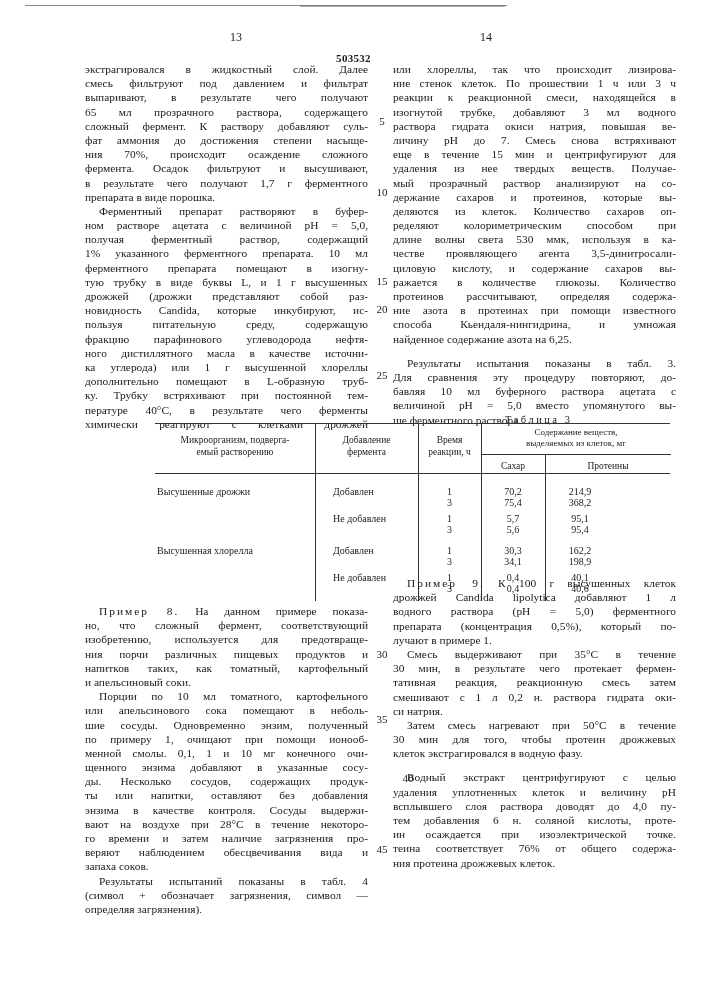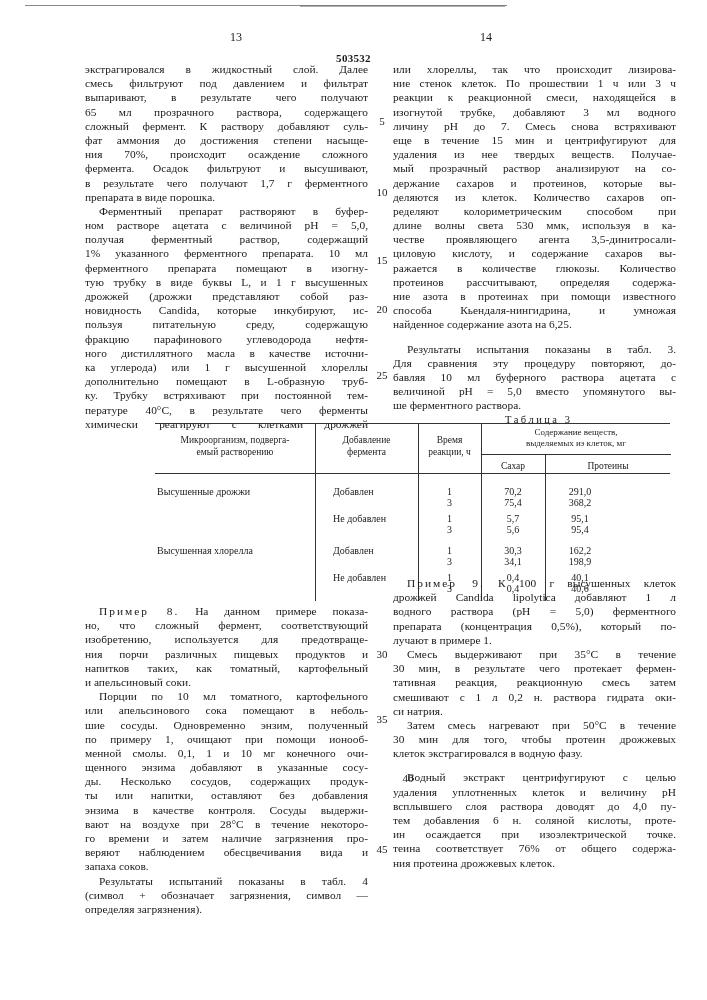--- a/index.html
+++ b/index.html
@@ -88,20 +88,21 @@
   <span class="line">ку. Трубку встряхивают при постоянной тем-</span>
   <span class="line">пературе 40°C, в результате чего ферменты</span>
   <span class="line">химически реагируют с клетками дрожжей</span>
 </div>
 
 <div class="col col-right" style="top:62px;">
   <span class="line">или хлореллы, так что происходит лизирова-</span>
   <span class="line">ние стенок клеток. По прошествии 1 ч или 3 ч</span>
   <span class="line">реакции к реакционной смеси, находящейся в</span>
   <span class="line">изогнутой трубке, добавляют 3 мл водного</span>
+  <span class="line">раствора гидрата окиси натрия, повышая ве-</span>
   <span class="line">личину pH до 7. Смесь снова встряхивают</span>
   <span class="line">еще в течение 15 мин и центрифугируют для</span>
   <span class="line">удаления из нее твердых веществ. Получае-</span>
   <span class="line">мый прозрачный раствор анализируют на со-</span>
   <span class="line">держание сахаров и протеинов, которые вы-</span>
   <span class="line">деляются из клеток. Количество сахаров оп-</span>
   <span class="line">ределяют колориметрическим способом при</span>
   <span class="line">длине волны света 530 ммк, используя в ка-</span>
   <span class="line">честве проявляющего агента 3,5-динитросали-</span>
   <span class="line">циловую кислоту, и содержание сахаров вы-</span>
@@ -113,21 +114,21 @@
   <div class="gap"></div>
   <span class="line indent">Результаты испытания показаны в табл. 3.</span>
   <span class="line">Для сравнения эту процедуру повторяют, до-</span>
   <span class="line">бавляя 10 мл буферного раствора ацетата с</span>
   <span class="line">величиной pH = 5,0 вместо упомянутого вы-</span>
   <span class="line last">ше ферментного раствора.</span>
 </div>
 
 <div class="linenum" style="top:115px;">5</div>
 <div class="linenum" style="top:186px;">10</div>
-<div class="linenum" style="top:254px;">15</div>
+<div class="linenum" style="top:275px;">15</div>
 <div class="linenum" style="top:303px;">20</div>
 <div class="linenum" style="top:369px;">25</div>
 <div class="linenum" style="top:648px;">30</div>
 <div class="linenum" style="top:713px;">35</div>
 <div class="linenum" style="top:772px;margin-left:26px;">40</div>
 <div class="linenum" style="top:843px;">45</div>
 
 <div class="tbl-caption">Таблица 3</div>
 <div class="tbl">
   <div class="hline" style="top:3px; width:515px;"></div>
@@ -161,21 +162,21 @@
   <div class="rowlabel" style="left:178px; top:66px;">Добавлен</div>
   <div class="num" style="left:263px; top:66px; width:63px;">
       <div>1</div>
       <div>3</div>
     </div>
   <div class="num" style="left:326px; top:66px; width:64px;">
       <div>70,2</div>
       <div>75,4</div>
     </div>
   <div class="num" style="left:390px; top:66px; width:70px;">
-      <div>291,0</div>
+      <div>214,9</div>
       <div>368,2</div>
     </div>
 
   <div class="rowlabel" style="left:178px; top:93px;">Не добавлен</div>
   <div class="num" style="left:263px; top:93px; width:63px;">
       <div>1</div>
       <div>3</div>
     </div>
   <div class="num" style="left:326px; top:93px; width:64px;">
       <div>5,7</div>

